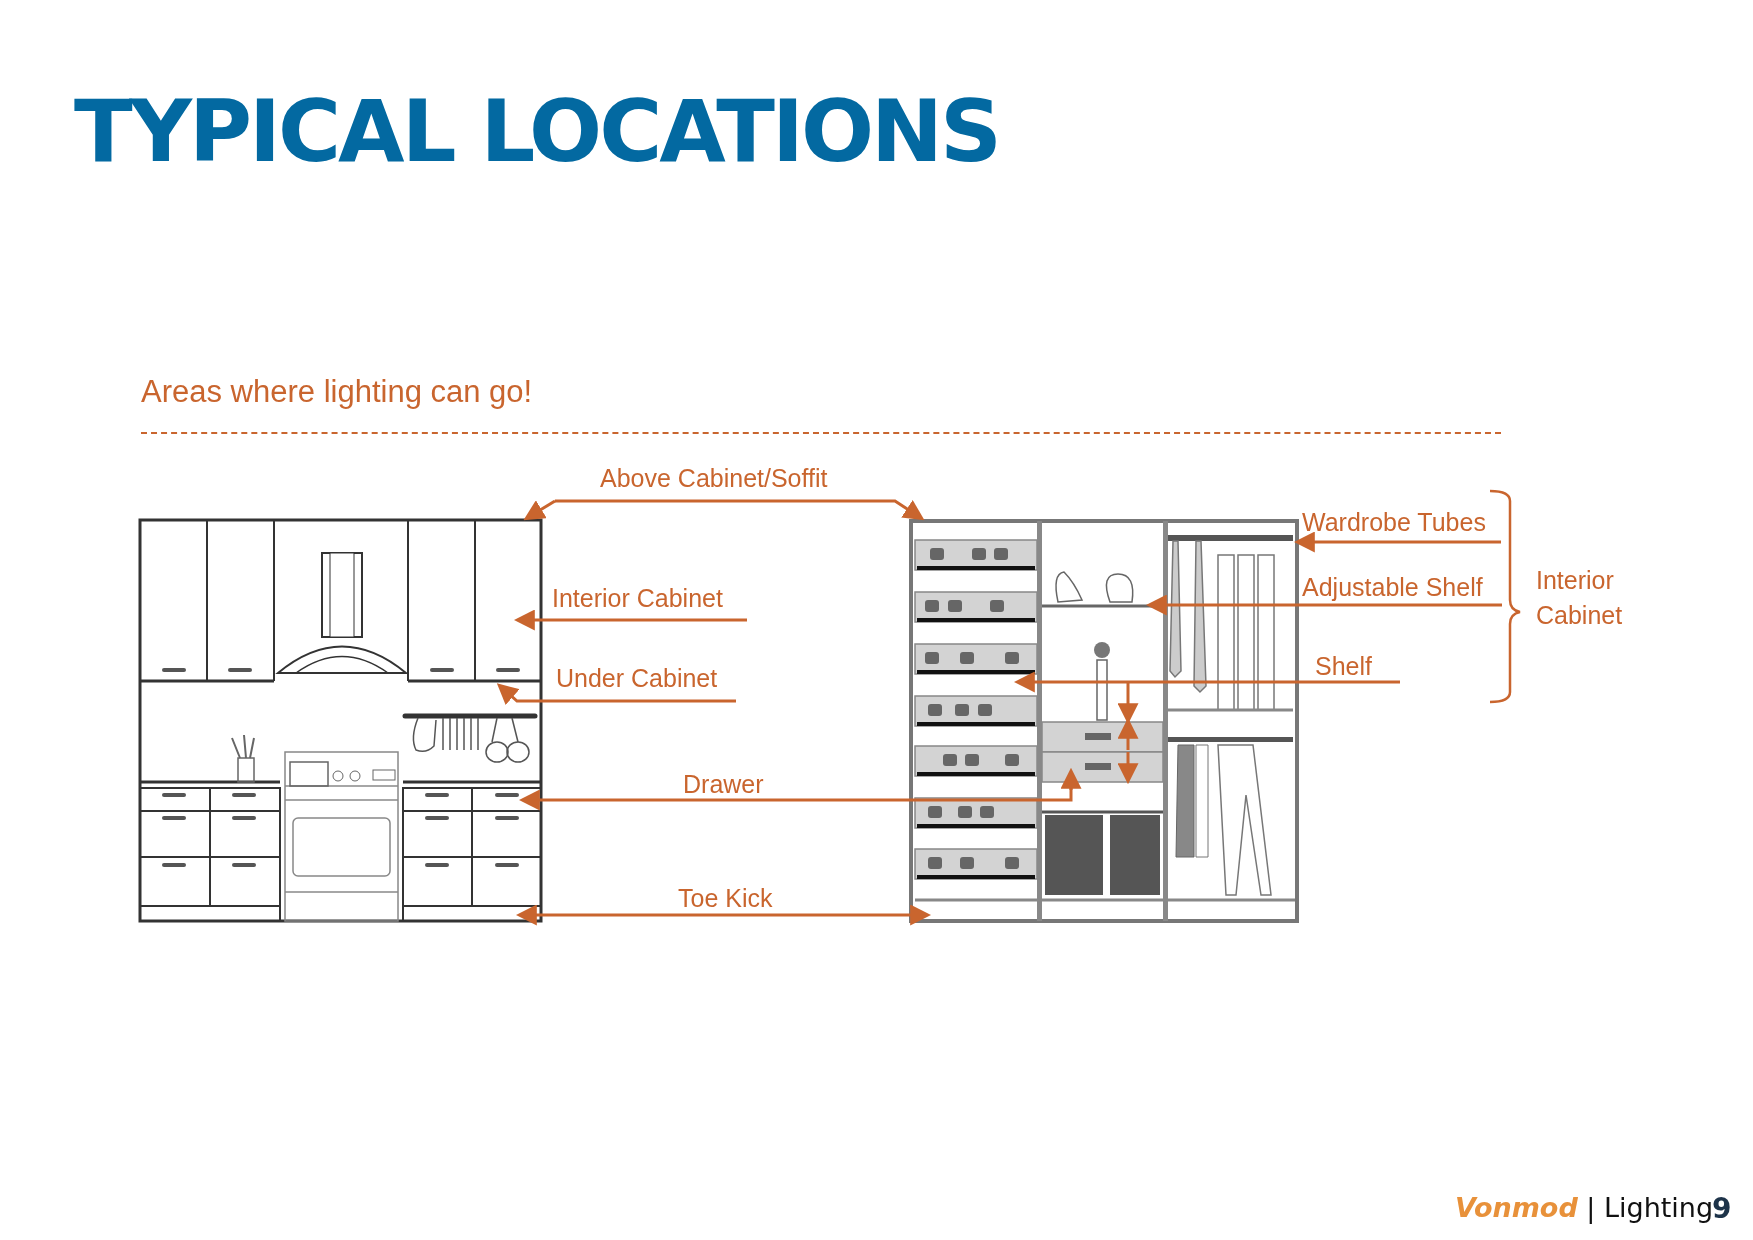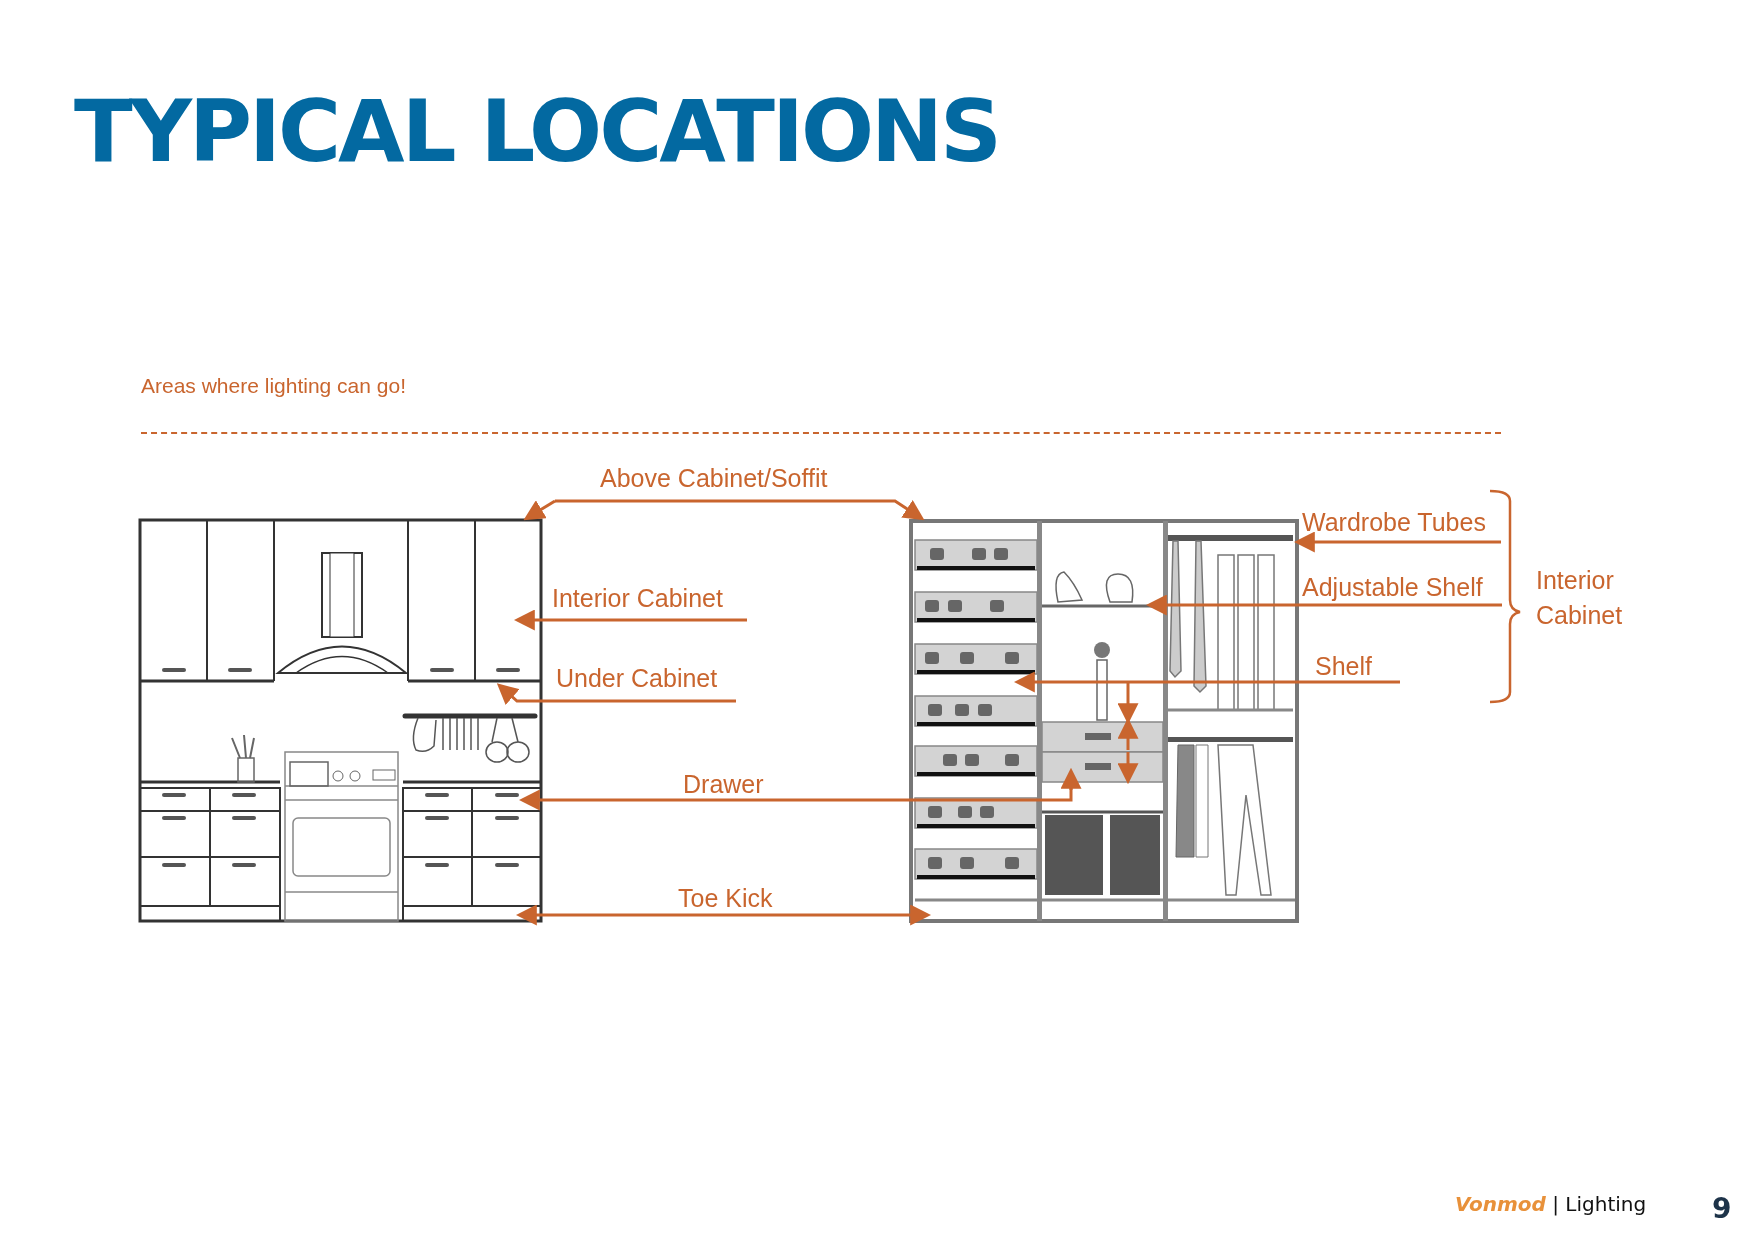--- a/index.html
+++ b/index.html
@@ -1,22 +1,22 @@
 <!DOCTYPE html>
 <html><head>
 <meta charset="utf-8">
 <style>
   html, body { margin: 0; padding: 0; background: #ffffff; }
   body { width: 1753px; height: 1240px; position: relative; overflow: hidden; font-family: "Liberation Sans", sans-serif; }
   .title { position: absolute; left: 74px; top: 88px; font-family: "DejaVu Sans", sans-serif; font-weight: bold; font-size: 86px; letter-spacing: -3px; color: #0369a1; line-height: 1; white-space: nowrap; }
-  .subtitle { position: absolute; left: 141px; top: 374px; font-family: "Liberation Sans", sans-serif; font-size: 21px; color: #C9652E; white-space: nowrap; }
+  .subtitle { position: absolute; left: 141px; top: 374px; font-family: "Liberation Sans", sans-serif; font-size: 31px; color: #C9652E; white-space: nowrap; }
   .dashrule { position: absolute; left: 141px; top: 432px; width: 1360px; height: 0; border-top: 2px dashed #C9652E; }
   svg.diagram { position: absolute; left: 0; top: 0; }
   .lbl { font-family: "Liberation Sans", sans-serif; font-size: 25px; fill: #C9652E; }
-  .footer { position: absolute; top: 1192px; left: 1455px; font-family: "DejaVu Sans", sans-serif; font-size: 20px; color: #111; white-space: nowrap; text-align: right; }
+  .footer { position: absolute; top: 1192px; left: 1455px; font-family: "DejaVu Sans", sans-serif; font-size: 27px; color: #111; white-space: nowrap; text-align: right; }
   .footer .brand { color: #E8913A; font-style: italic; font-weight: bold; }
   .pagenum { position: absolute; top: 1192px; left: 1712px; font-family: "DejaVu Sans", sans-serif; font-weight: bold; font-size: 28px; color: #1d3349; }
 </style>
 </head>
 <body>
 
 <div class="title">TYPICAL LOCATIONS</div>
 <div class="subtitle">Areas where lighting can go!</div>
 <div class="dashrule"></div>
 

